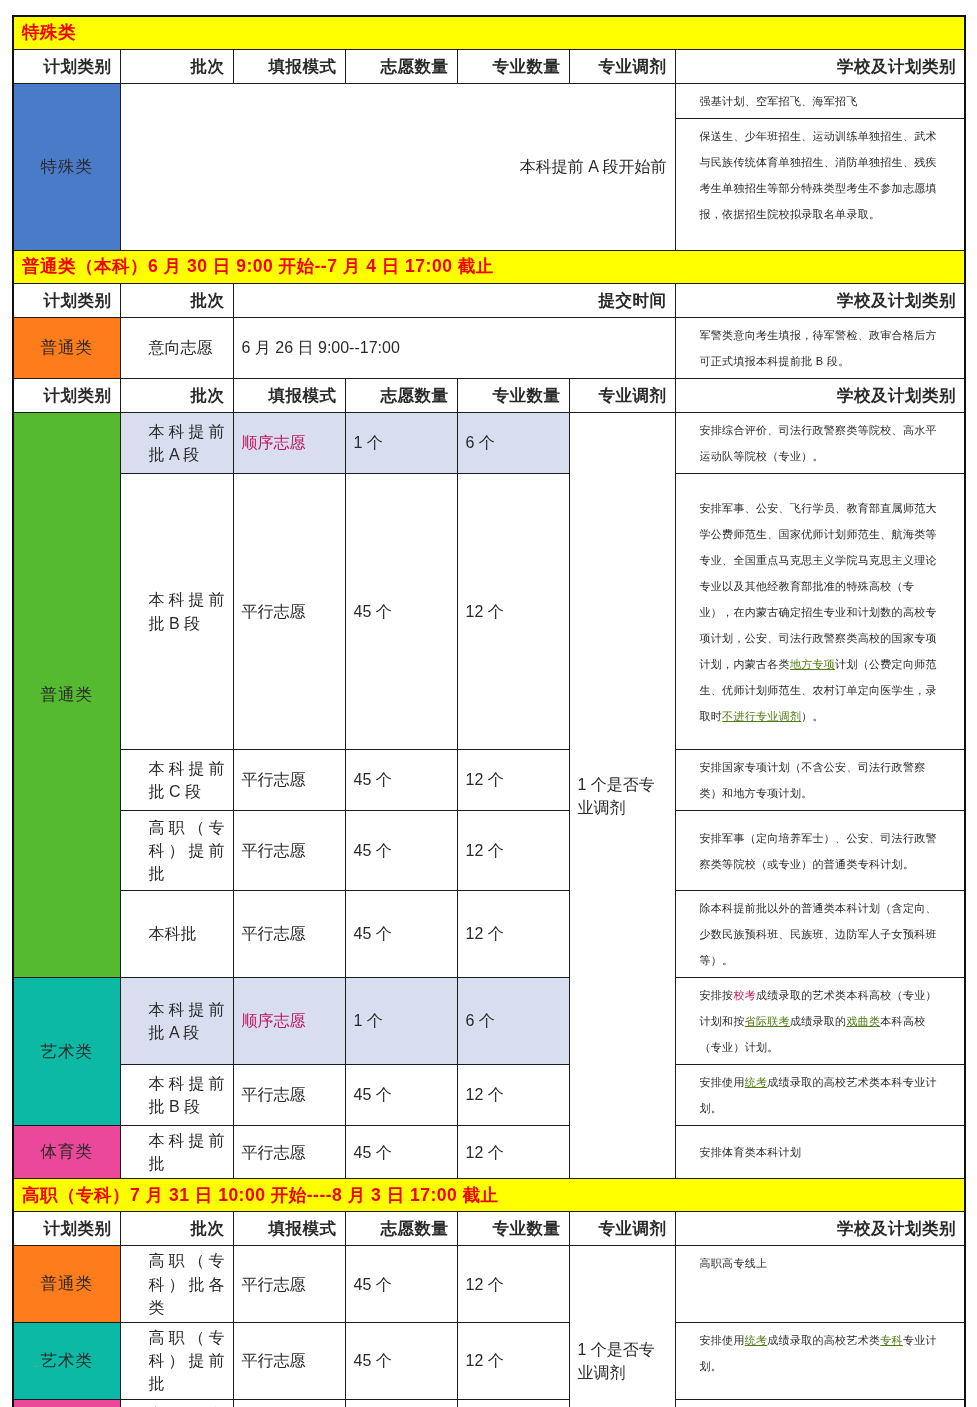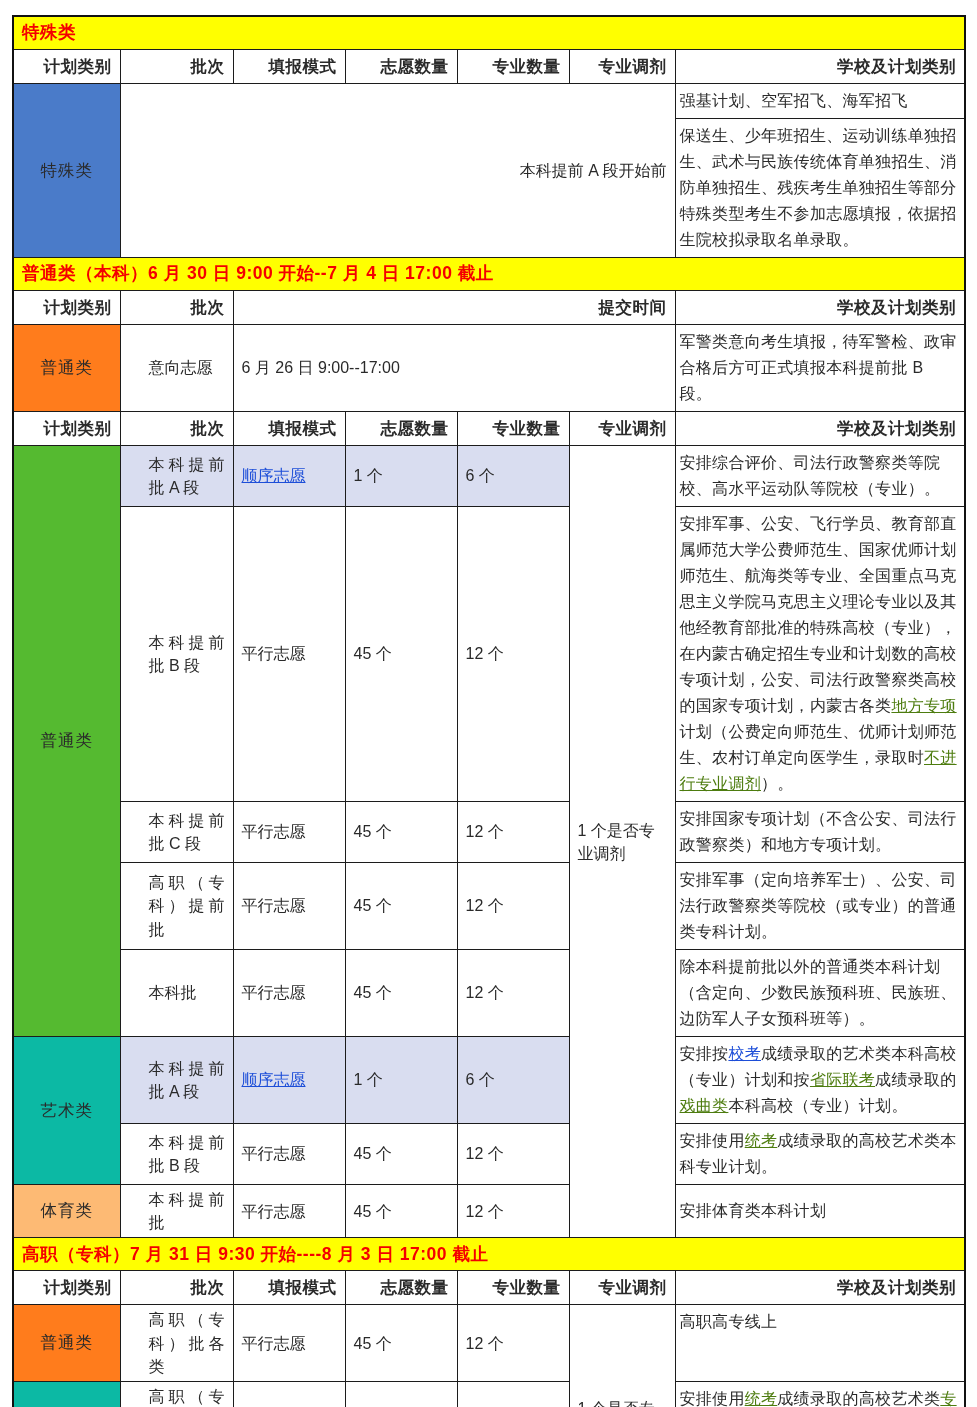--- a/index.html
+++ b/index.html
@@ -8,27 +8,27 @@
   table{border-collapse:collapse;table-layout:fixed;width:952px;}
   td,th{border:1.6px solid #1c1c1c;padding:3px 8px;vertical-align:middle;font-size:16px;line-height:1.45;word-break:break-all;}
   table{border:2.4px solid #111;}
   th{font-weight:bold;text-align:right;font-size:16.5px;height:27px;letter-spacing:0.5px;}
   .bar{background:#ffff00;color:#f40000;font-weight:bold;font-size:17.5px;height:26px;letter-spacing:0.5px;}
   .cat{text-align:center;font-size:16.5px;letter-spacing:1px;}
   .c-blue{background:#4a7bc9;}
   .c-green{background:#55ba30;}
   .c-orange{background:#ff7c1c;}
   .c-teal{background:#0cb9a4;margin-left:45px;}
-  .c-pink{background:#fdba74;}
+  .c-pink{background:#ec4899;}
   .lav{background:#d9ddf0;}
   .batch{text-align:justify;text-justify:inter-ideograph;padding-left:28px;}
-  .note{font-size:16px;line-height:26px;letter-spacing:0.3px;vertical-align:middle;padding:4px 4px;}
+  .note{font-size:11px;line-height:26px;letter-spacing:0.3px;vertical-align:middle;padding:4px 24px;}
   .note-top{vertical-align:top;}
   .center{text-align:right;}
-  .seg-r{color:#1d4ed8;text-decoration:underline;}
+  .seg-r{color:#be185d;}
   .seg-m{color:#4d7c0f;text-decoration:underline;}
   .hs1{height:33px;}.hs2{height:132px;}
   .hint{height:58px;}
   .hA{height:50px;}.hB{height:276px;}.hC{height:58px;}.hD{height:80px;}.hE{height:80px;}
   .hF{height:80px;}.hG{height:54px;}.hH{height:34px;}
   .hb1{height:54px;}.hb2{height:58px;}.hb3{height:58px;}
 </style>
 </head>
 <body>
 
@@ -146,21 +146,21 @@
   <tr class="hH">
     <td class="cat c-pink">体育类</td>
     <td class="batch">本科提前批</td>
     <td><span>平行志愿</span></td>
     <td>45 个</td>
     <td>12 个</td>
     <td class="note"><span>安排体育类本科计划</span></td>
   </tr>
 
   <tr>
-    <td class="bar" colspan="7">高职（专科）7 月 31 日 9:30 开始----8 月 3 日 17:00 截止</td>
+    <td class="bar" colspan="7">高职（专科）7 月 31 日 10:00 开始----8 月 3 日 17:00 截止</td>
   </tr>
   <tr>
     <th>计划类别</th>
     <th>批次</th>
     <th>填报模式</th>
     <th>志愿数量</th>
     <th>专业数量</th>
     <th>专业调剂</th>
     <th>学校及计划类别</th>
   </tr>

